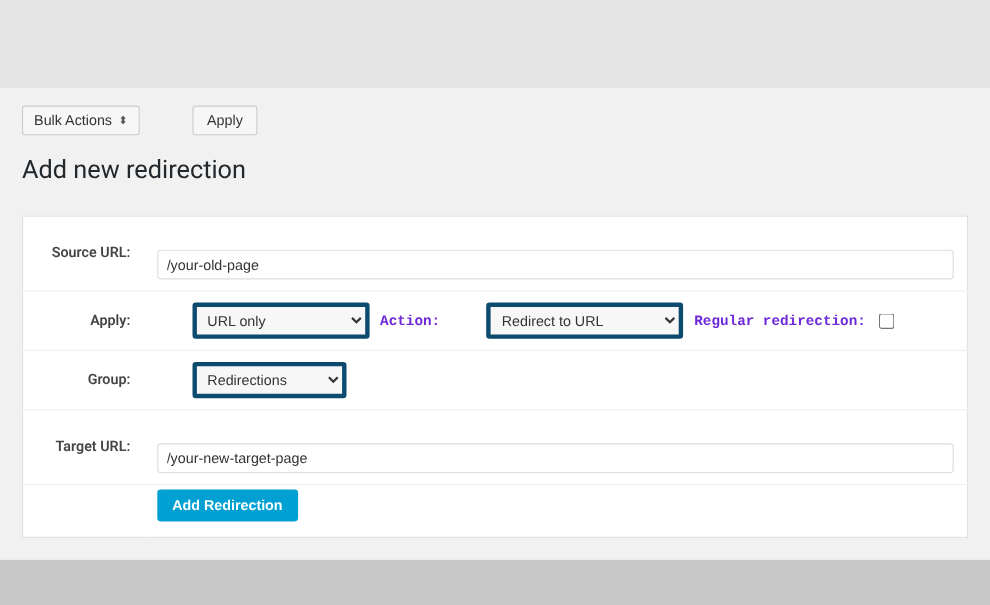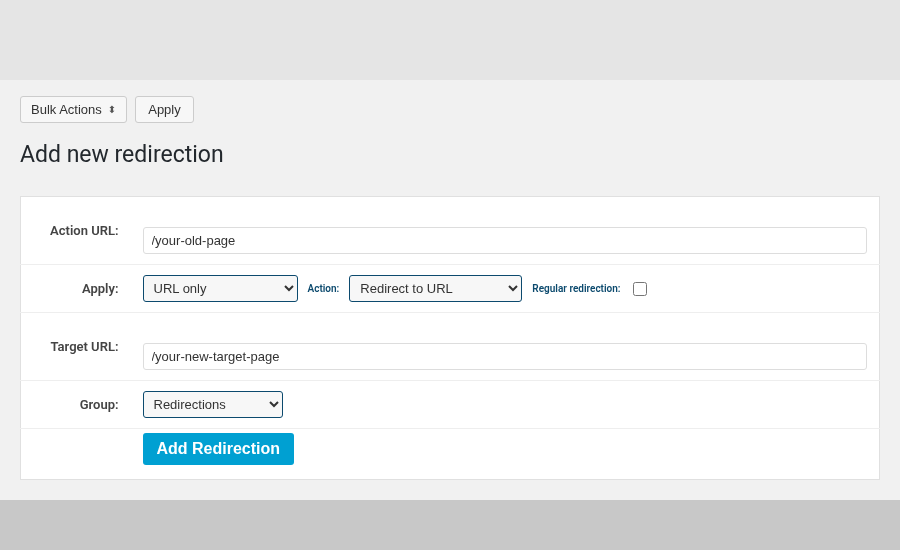--- a/index.html
+++ b/index.html
@@ -43,20 +43,21 @@
       color: #555;
     }
     .apply-btn {
       padding: 5px 12px;
       background: #f7f7f7;
       border: 1px solid #ccc;
       border-radius: 3px;
       cursor: pointer;
       font-size: 13px;
       color: #333;
+      margin-left: 40px;
     }
     .section-title {
       font-size: 23px;
       font-weight: 400;
       color: #23282d;
       margin-bottom: 28px;
     }
     .form-table {
       width: 100%;
       border-collapse: collapse;
@@ -97,48 +98,50 @@
       margin-top: 20px;
     }
     .inline-fields {
       display: flex;
       align-items: center;
       gap: 10px;
       flex-wrap: wrap;
     }
     .field-label {
       font-weight: 600;
-      color: #0c4a6e;
-      font-size: 10px;
+      color: #6d28d9;
+      font-size: 13px;
       white-space: nowrap;
+      font-family: Liberation Mono, monospace;
     }
     .select-field {
       padding: 4px 6px;
-      border: 1px solid #0c4a6e;
+      border: 4px solid #0c4a6e;
       border-radius: 3px;
       font-size: 13px;
       color: #333;
       background: #f7f7f7;
       cursor: pointer;
       min-width: 140px;
+      margin-left: 32px;
     }
     .checkbox-field {
       width: 14px;
       height: 14px;
       cursor: pointer;
       margin-left: 2px;
     }
     .add-btn {
       display: inline-block;
       padding: 7px 14px;
       background: #00a0d2;
       color: #fff;
       border: none;
       border-radius: 3px;
-      font-size: 16px;
+      font-size: 13px;
       cursor: pointer;
       font-weight: 600;
     }
     .bottom-gray {
       background-color: #c8c8c8;
       height: 120px;
       flex-shrink: 0;
     }
     .add-btn-row td {
       padding-top: 4px;
@@ -159,21 +162,21 @@
     </button>
     <button class="apply-btn">Apply</button>
   </div>
 
   <h2 class="section-title">Add new redirection</h2>
 
   <table class="form-table">
     <tbody>
 
       <tr>
-        <td class="label-cell">Action URL:</td>
+        <td class="label-cell">Source URL:</td>
         <td class="value-cell">
           <input type="text" class="text-input" value="/your-old-page" style="">
         </td>
       </tr>
 
       <tr>
         <td class="label-cell">Apply:</td>
         <td class="value-cell">
           <div class="inline-fields">
             <select class="select-field">
@@ -192,36 +195,36 @@
               <option>Do nothing</option>
               <option>Pass-through</option>
             </select>
             <span class="field-label">Regular redirection:</span>
             <input type="checkbox" class="checkbox-field" style="">
           </div>
         </td>
       </tr>
 
       <tr>
-        <td class="label-cell">Target URL:</td>
-        <td class="value-cell">
-          <input type="text" class="text-input" value="/your-new-target-page" style="">
-        </td>
-      </tr>
-
-      <tr>
         <td class="label-cell">Group:</td>
         <td class="value-cell group-row">
           <select class="select-field">
             <option>Redirections</option>
             <option>Modified Posts</option>
           </select>
         </td>
       </tr>
 
+      <tr>
+        <td class="label-cell">Target URL:</td>
+        <td class="value-cell">
+          <input type="text" class="text-input" value="/your-new-target-page" style="">
+        </td>
+      </tr>
+
       <tr class="add-btn-row">
         <td class="label-cell"></td>
         <td class="value-cell">
           <button class="add-btn">Add Redirection</button>
         </td>
       </tr>
     </tbody>
   </table>
 
 </div>

